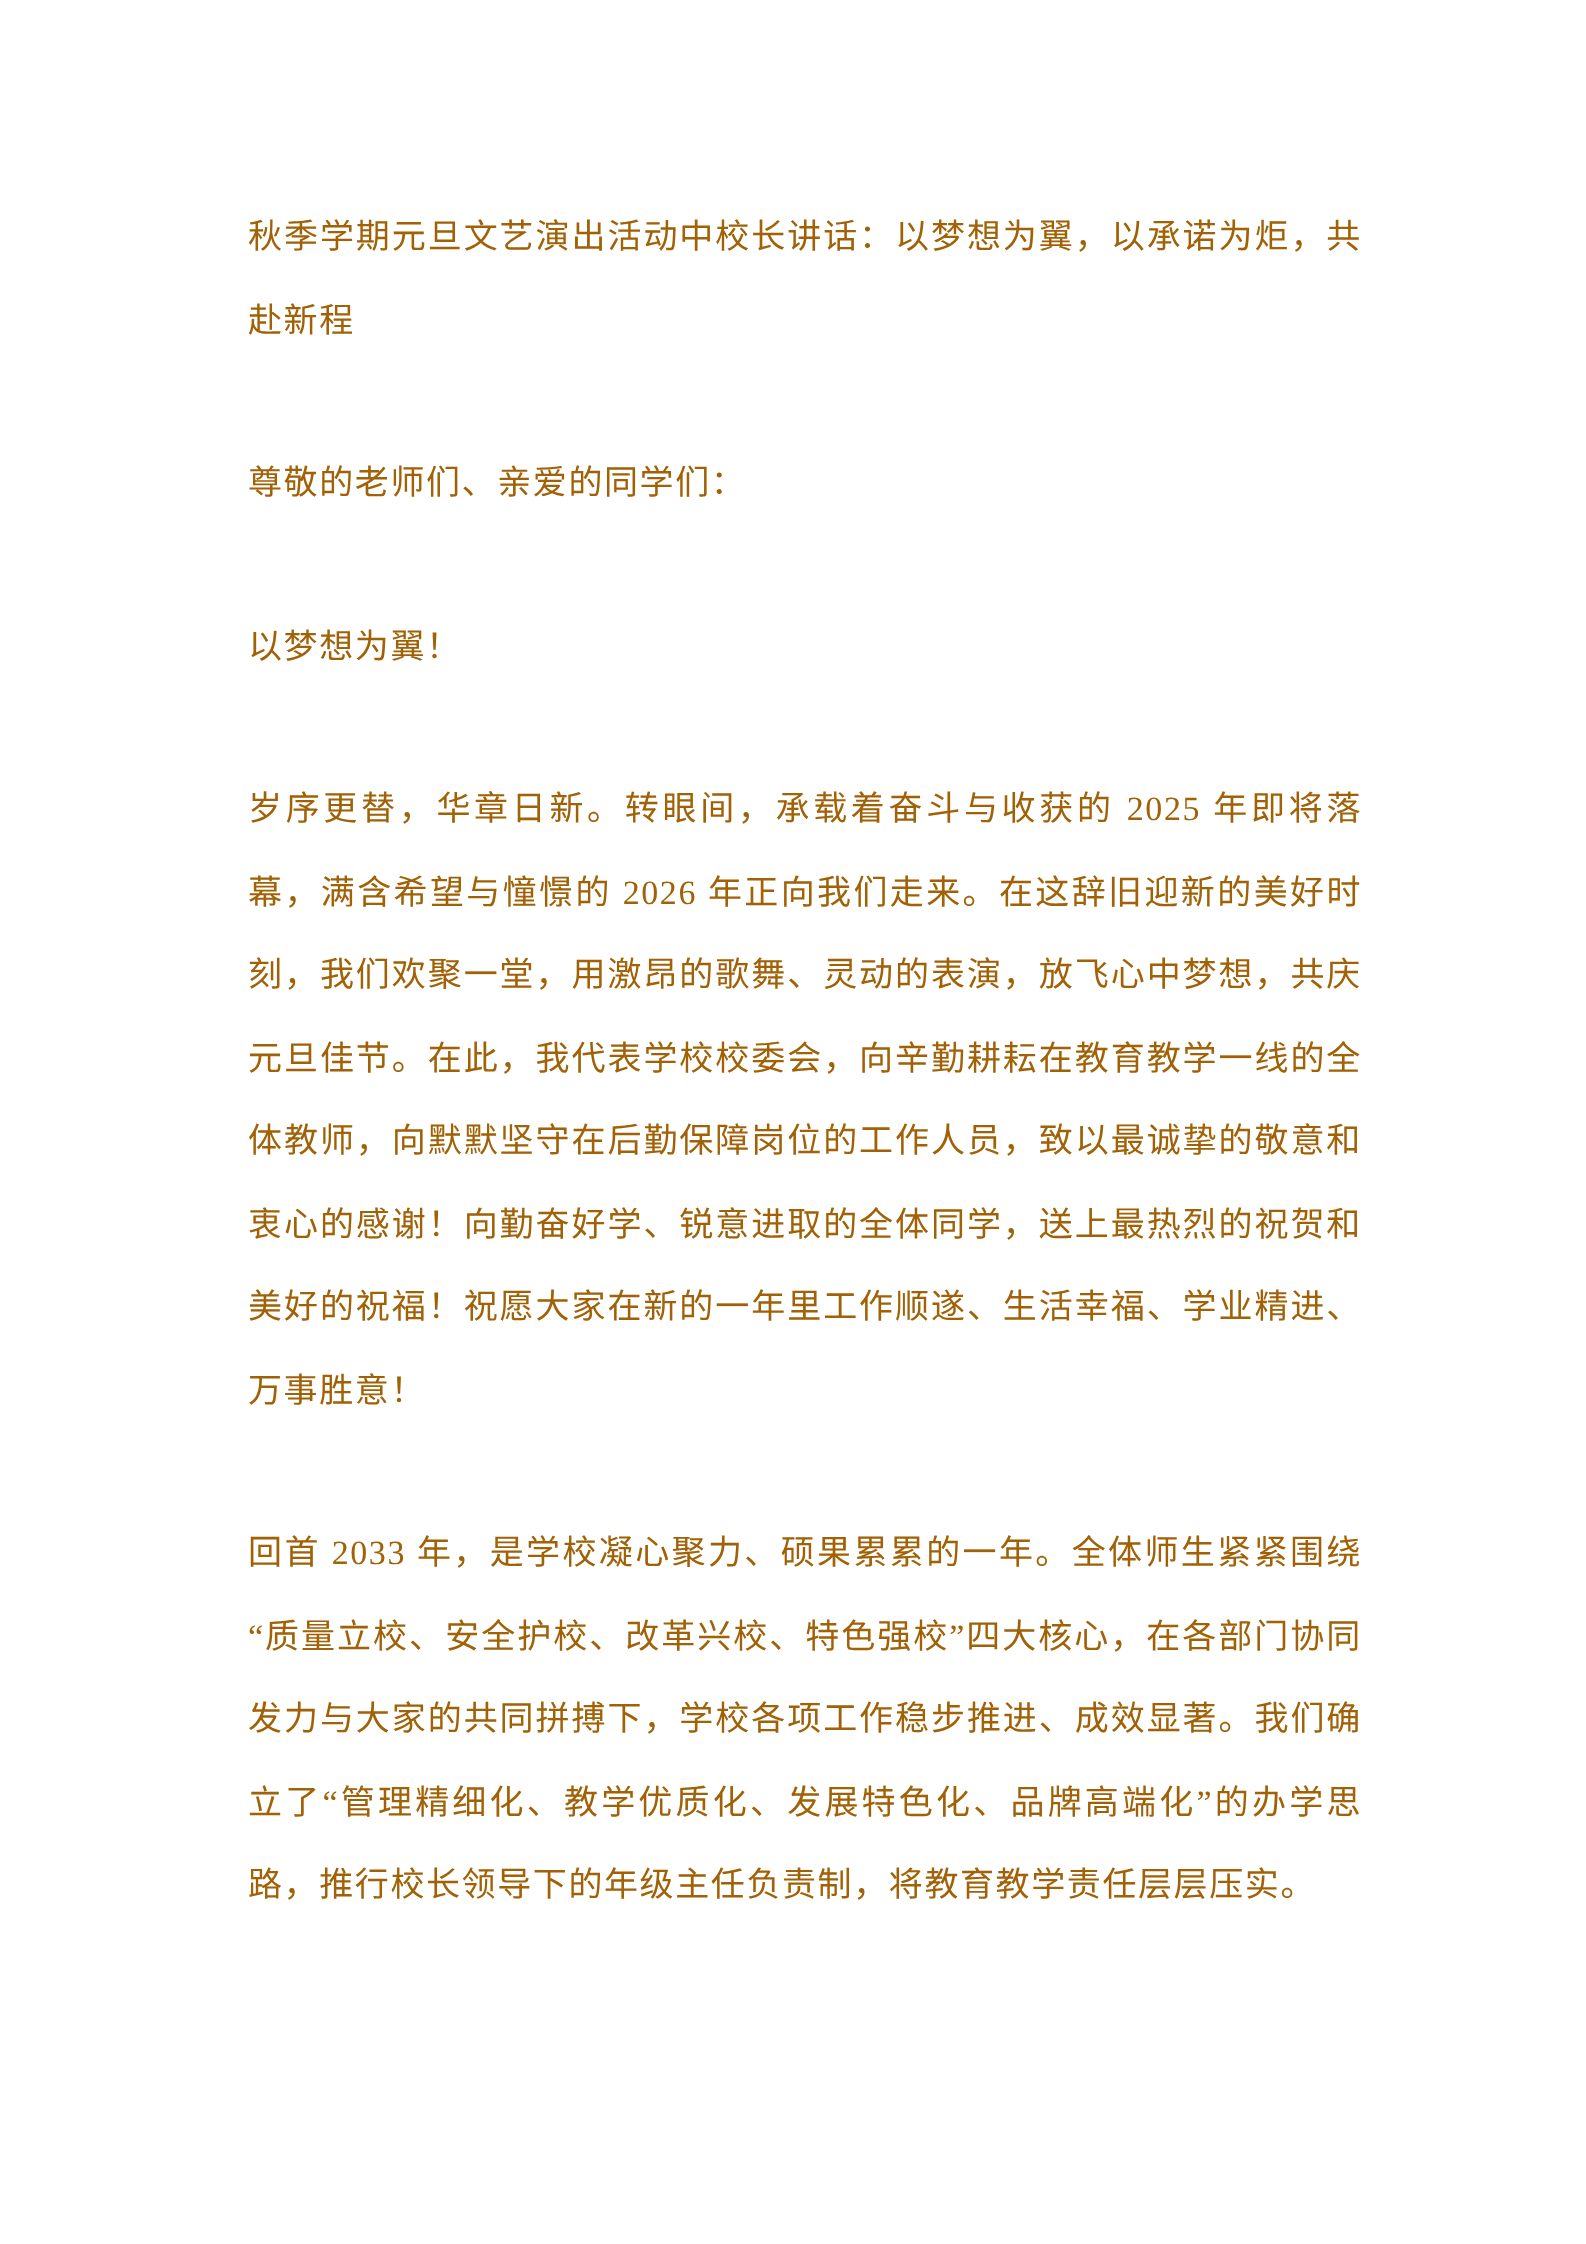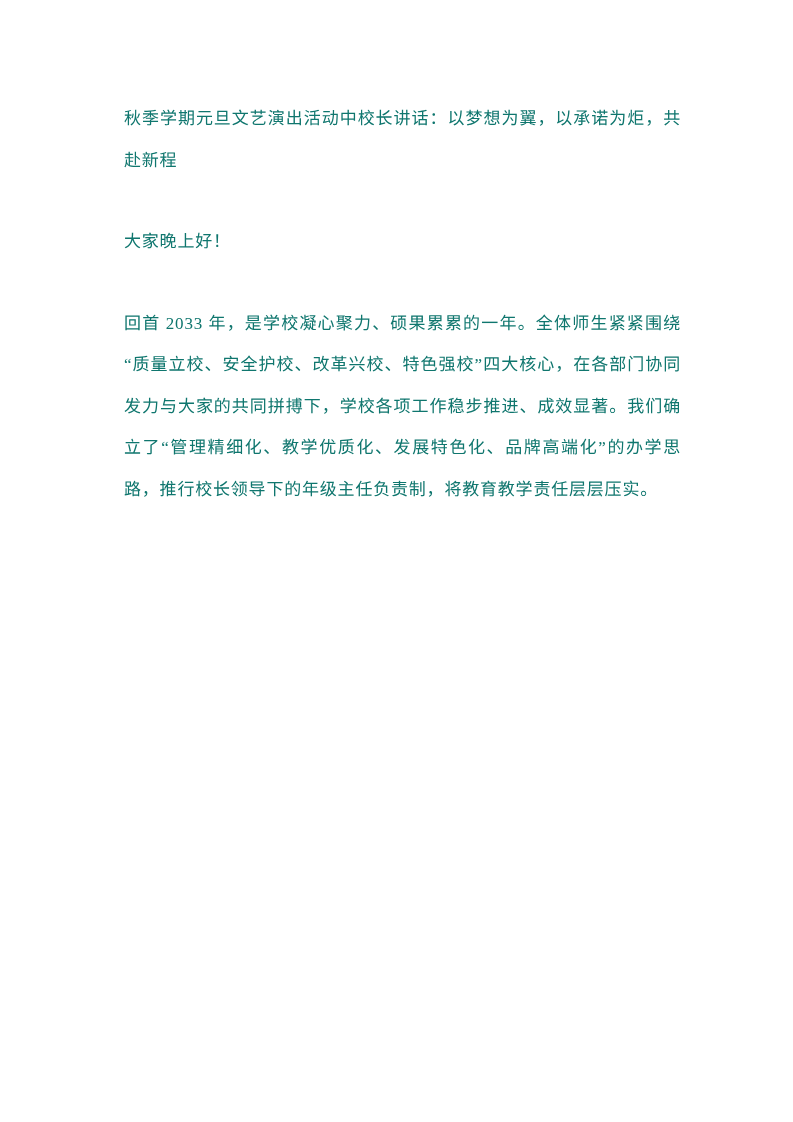--- a/index.html
+++ b/index.html
@@ -8,21 +8,21 @@
     background: #ffffff;
   }
   .page {
     position: relative;
     width: 785px;
     height: 1122px;
     margin: 0 auto;
     background: #ffffff;
     overflow: hidden;
     font-family: "Liberation Serif", "DejaVu Serif", serif;
-    color: #0f766e;
+    color: #a16207;
   }
   .content {
     position: absolute;
     left: 120px;
     top: 98px;
     width: 557px;
   }
   .para {
     margin: 0 0 40px 0;
     font-size: 17px;
@@ -37,16 +37,18 @@
   .para:last-child {
     margin-bottom: 0;
   }
 </style>
 </head>
 <body>
 
 <div class="page">
   <div class="content">
     <p class="para">秋季学期元旦文艺演出活动中校长讲话：以梦想为翼，以承诺为炬，共赴新程</p>
-    <p class="para">大家晚上好！</p>
+    <p class="para">尊敬的老师们、亲爱的同学们：</p>
+    <p class="para">以梦想为翼！</p>
+    <p class="para">岁序更替，华章日新。转眼间，承载着奋斗与收获的 2025 年即将落幕，满含希望与憧憬的 2026 年正向我们走来。在这辞旧迎新的美好时刻，我们欢聚一堂，用激昂的歌舞、灵动的表演，放飞心中梦想，共庆元旦佳节。在此，我代表学校校委会，向辛勤耕耘在教育教学一线的全体教师，向默默坚守在后勤保障岗位的工作人员，致以最诚挚的敬意和衷心的感谢！向勤奋好学、锐意进取的全体同学，送上最热烈的祝贺和美好的祝福！祝愿大家在新的一年里工作顺遂、生活幸福、学业精进、万事胜意！</p>
     <p class="para">回首 2033 年，是学校凝心聚力、硕果累累的一年。全体师生紧紧围绕“质量立校、安全护校、改革兴校、特色强校”四大核心，在各部门协同发力与大家的共同拼搏下，学校各项工作稳步推进、成效显著。我们确立了“管理精细化、教学优质化、发展特色化、品牌高端化”的办学思路，推行校长领导下的年级主任负责制，将教育教学责任层层压实。</p>
   </div>
 </div>
 
 </body></html>

